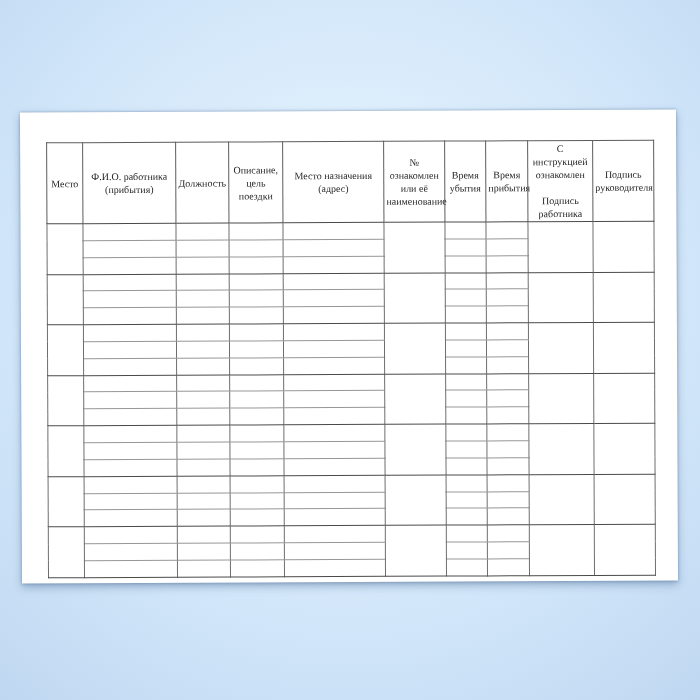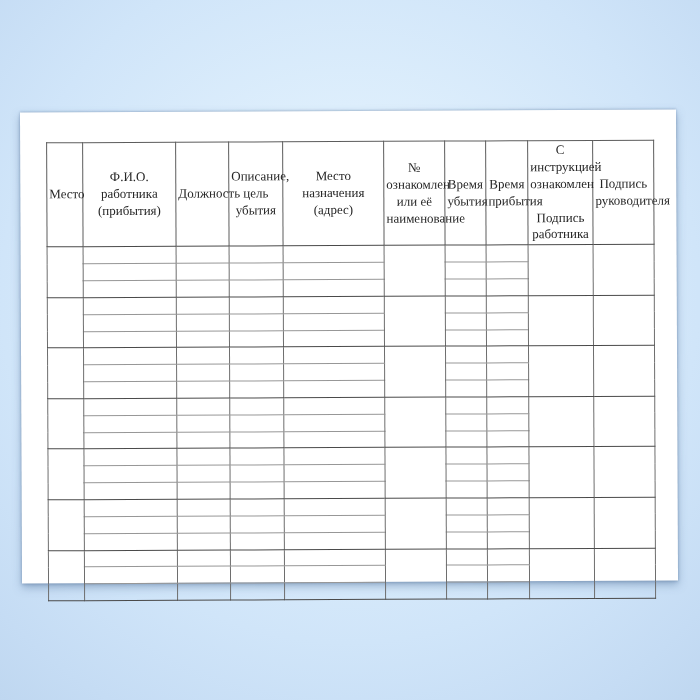--- a/index.html
+++ b/index.html
@@ -33,21 +33,21 @@
     width: 607px;
     border-collapse: collapse;
     table-layout: fixed;
     border: 1.4px solid #4a4a4a;
     color: #262626;
   }
   thead tr { height: 57px; }
   tbody tr { height: 16.85px; }
   th {
     font-weight: normal;
-    font-size: 13px;
+    font-size: 10px;
     line-height: 1.3;
     text-align: center;
     vertical-align: middle;
     white-space: pre-line;
     padding: 1px 2px;
     border: 1px solid #5c5c5c;
     border-bottom-color: #4a4a4a;
   }
   td {
     padding: 0;
@@ -76,21 +76,21 @@
           <col style="width: 65px;">
           <col style="width: 61px;">
         </colgroup>
         <thead>
           <tr>
             <th>Место</th>
             <th>Ф.И.О. работника
 (прибытия)</th>
             <th>Должность</th>
             <th>Описание,
-цель убытия</th>
+цель поездки</th>
             <th>Место назначения
 (адрес)</th>
             <th>№ ознакомлен
 или её
 наименование</th>
             <th>Время
 убытия</th>
             <th>Время
 прибытия</th>
             <th>С инструкцией

